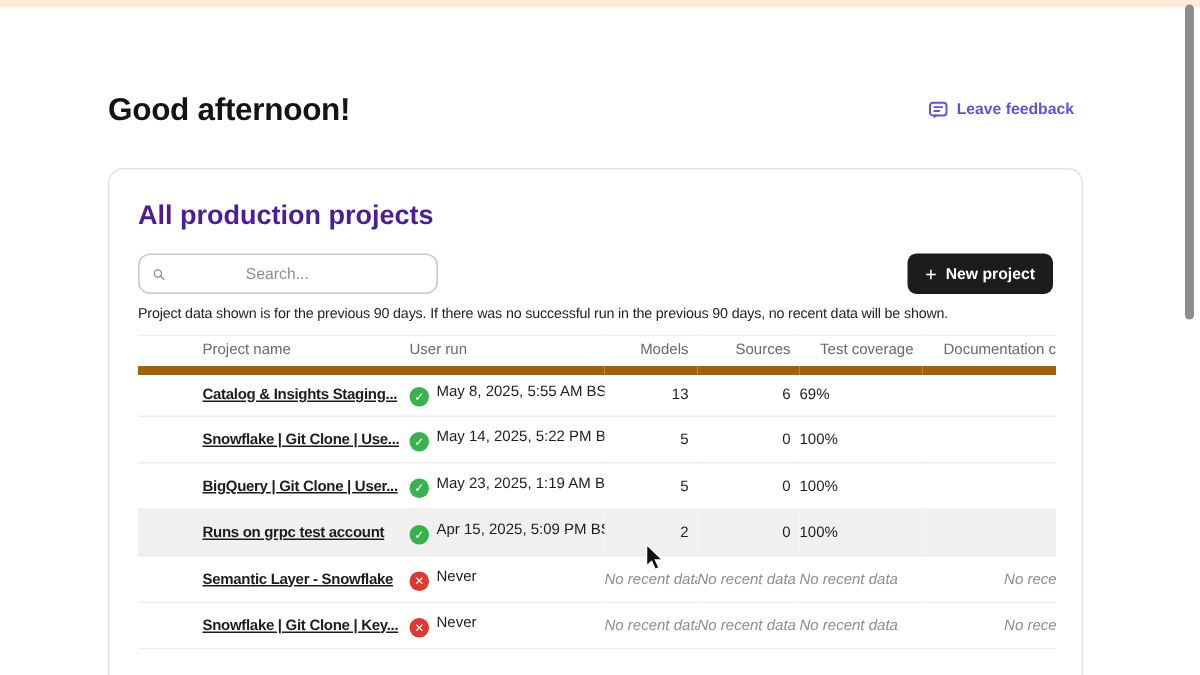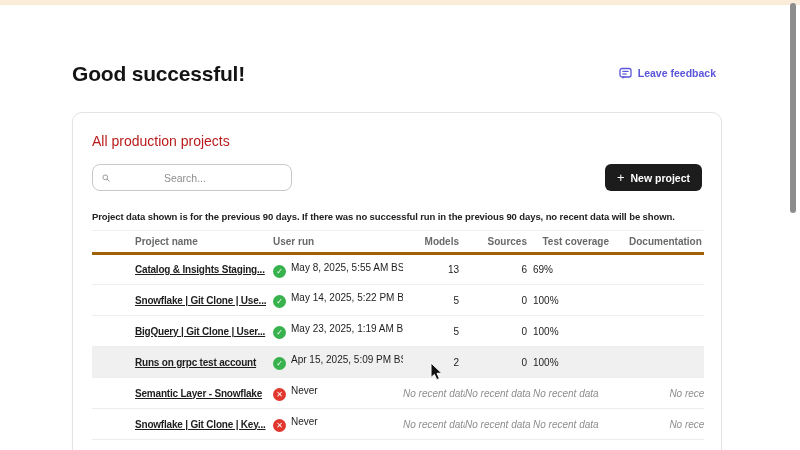--- a/index.html
+++ b/index.html
@@ -14,45 +14,45 @@
   .greeting { position: absolute; left: 72px; top: 62px; font-size: 21px; font-weight: 700;
     color: #141414; letter-spacing: -0.2px; }
 
   .feedback { position: absolute; right: 84px; top: 67px; display: flex; align-items: flex-start;
     gap: 6px; color: #5b55d9; font-size: 10.5px; font-weight: 700; cursor: pointer; text-decoration: none; }
 
   .card { position: absolute; left: 72px; top: 112px; width: 650px; height: 420px;
     background: #fff; border: 1px solid #e3e3e3; border-radius: 10px; padding: 20px 19px;
     box-shadow: 0 1px 2px rgba(0,0,0,0.04); }
 
-  .card-title { font-size: 14px; font-weight: 400; color: #b91c1c; }
+  .card-title { font-size: 18px; font-weight: 700; color: #4c1d95; }
 
   .toolbar { margin-top: 15px; display: flex; justify-content: space-between; align-items: center; }
   .search-wrap { width: 200px; height: 27px; border: 1px solid #c8c8c8; border-radius: 8px;
     display: flex; align-items: center; padding: 0 9px; gap: 6px; background: #fff; }
   .search-wrap input { border: none; outline: none; width: 100%; font-size: 10.5px;
     font-family: inherit; color: #333; background: transparent; margin-left: 48px; }
   .search-wrap input::placeholder { color: #8e8e8e; }
 
   .new-project { height: 27px; background: #1c1c1c; color: #fff; border: none; border-radius: 6px;
     display: flex; align-items: center; gap: 6px; padding: 0 12px; font-size: 10.5px;
     font-weight: 600; font-family: inherit; cursor: pointer; }
   .new-project .plus { font-size: 13px; font-weight: 400; line-height: 1; }
 
-  .notice { margin-top: 20px; font-size: 9.5px; font-weight: 700; color: #222;
+  .notice { margin-top: 8px; font-size: 9.5px; font-weight: 400; color: #222;
     letter-spacing: -0.1px; white-space: nowrap; overflow: hidden; }
 
   .table-clip { margin-top: 8px; width: 612px; overflow: hidden; }
   table { width: 673px; table-layout: fixed; border-collapse: collapse; }
   col.w-star { width: 36px; } col.w-name { width: 138px; } col.w-run { width: 137px; }
   col.w-models { width: 62px; } col.w-sources { width: 68px; } col.w-test { width: 82px; }
   col.w-doc { width: 150px; }
 
-  thead th { height: 23px; font-size: 10px; font-weight: 700; color: #696969;
-    text-align: left; border-top: 1px solid #efefef; border-bottom: 3px solid #a16207;
+  thead th { height: 23px; font-size: 10px; font-weight: 400; color: #696969;
+    text-align: left; border-top: 1px solid #efefef; border-bottom: 6px solid #a16207;
     white-space: nowrap; overflow: hidden; vertical-align: middle; }
   th.c-name { padding-left: 7px; }
   th.c-num, th.c-test { text-align: right; padding-right: 6px; margin-top: 44px; }
   th.c-run { padding-left: 7px; }
   th.c-doc { padding-left: 14px; }
 
   tbody td { height: 31px; font-size: 10px; color: #1d1d1d; border-bottom: 1px solid #ededed;
     white-space: nowrap; overflow: hidden; vertical-align: middle; }
   tr.hl td { background: #f0f0f0; margin-top: 12px; }
   td.c-star { text-align: center; }
@@ -72,21 +72,21 @@
   td .nodata, td.nodata { font-style: italic; color: #8d8d8d; font-weight: 400; }
 
   .cursor { position: absolute; left: 430px; top: 362px; pointer-events: none; }
 </style>
 </head>
 <body>
 
 <div class="topbar"></div>
 <div class="scroll-thumb"></div>
 
-<h1 class="greeting">Good successful!</h1>
+<h1 class="greeting">Good afternoon!</h1>
 
 <a class="feedback">
   <svg width="13" height="13" viewBox="0 0 13 13" fill="none">
     <rect x="1" y="1.5" width="11" height="8.5" rx="2" stroke="#5b55d9" stroke-width="1.3"></rect>
     <path d="M3.5 12 L3.5 9.5 L6.5 9.5 Z" fill="#5b55d9"></path>
     <line x1="3.4" y1="4.4" x2="9.6" y2="4.4" stroke="#5b55d9" stroke-width="1.2"></line>
     <line x1="3.4" y1="7" x2="7.6" y2="7" stroke="#5b55d9" stroke-width="1.2"></line>
   </svg>
   <span>Leave feedback</span>
 </a>

